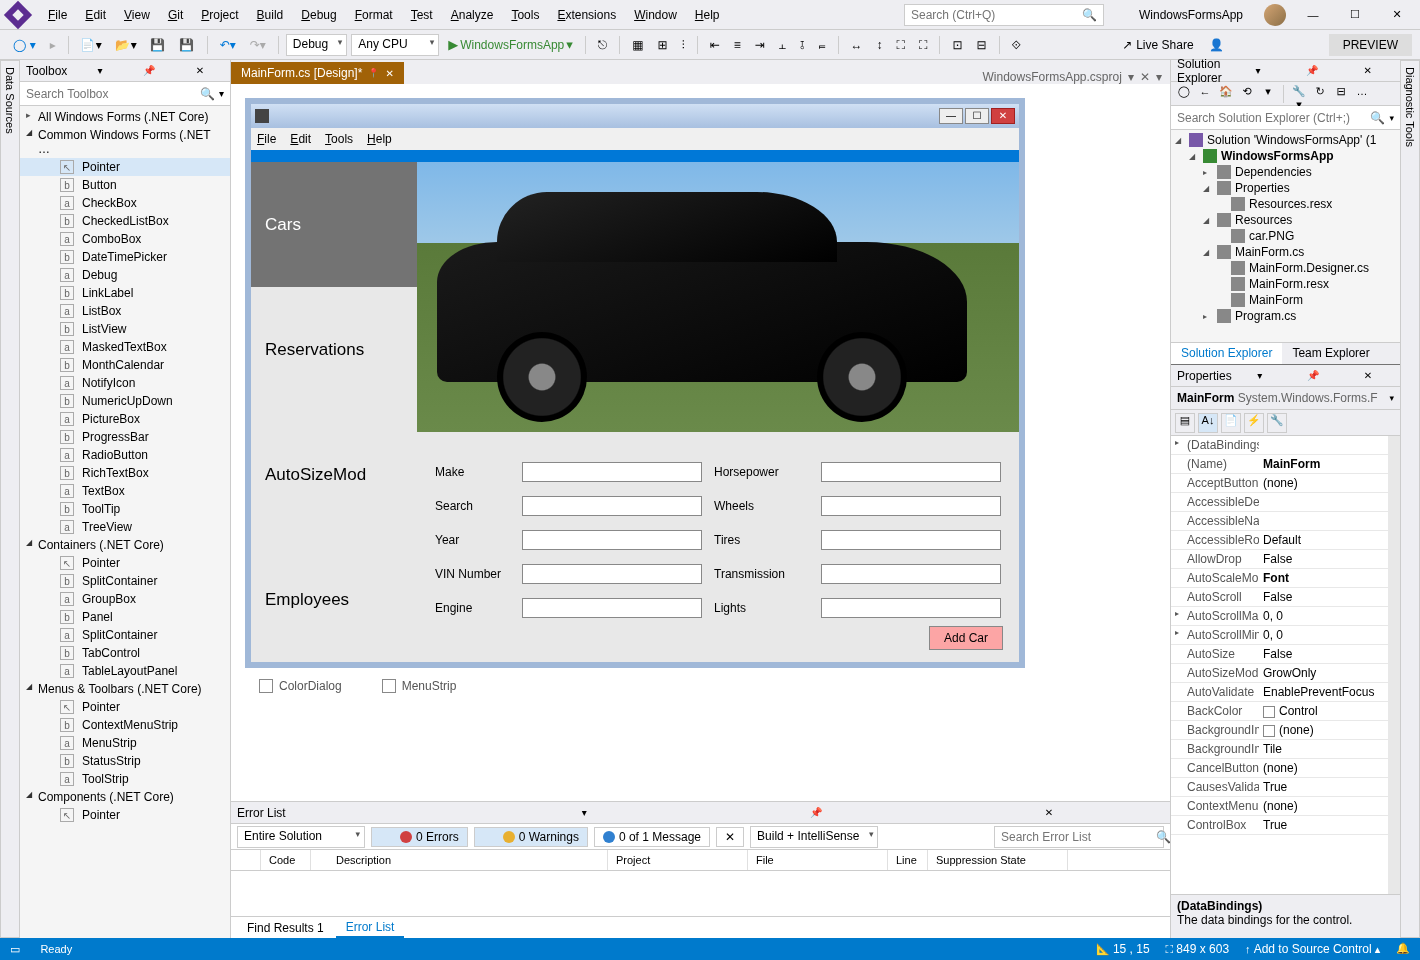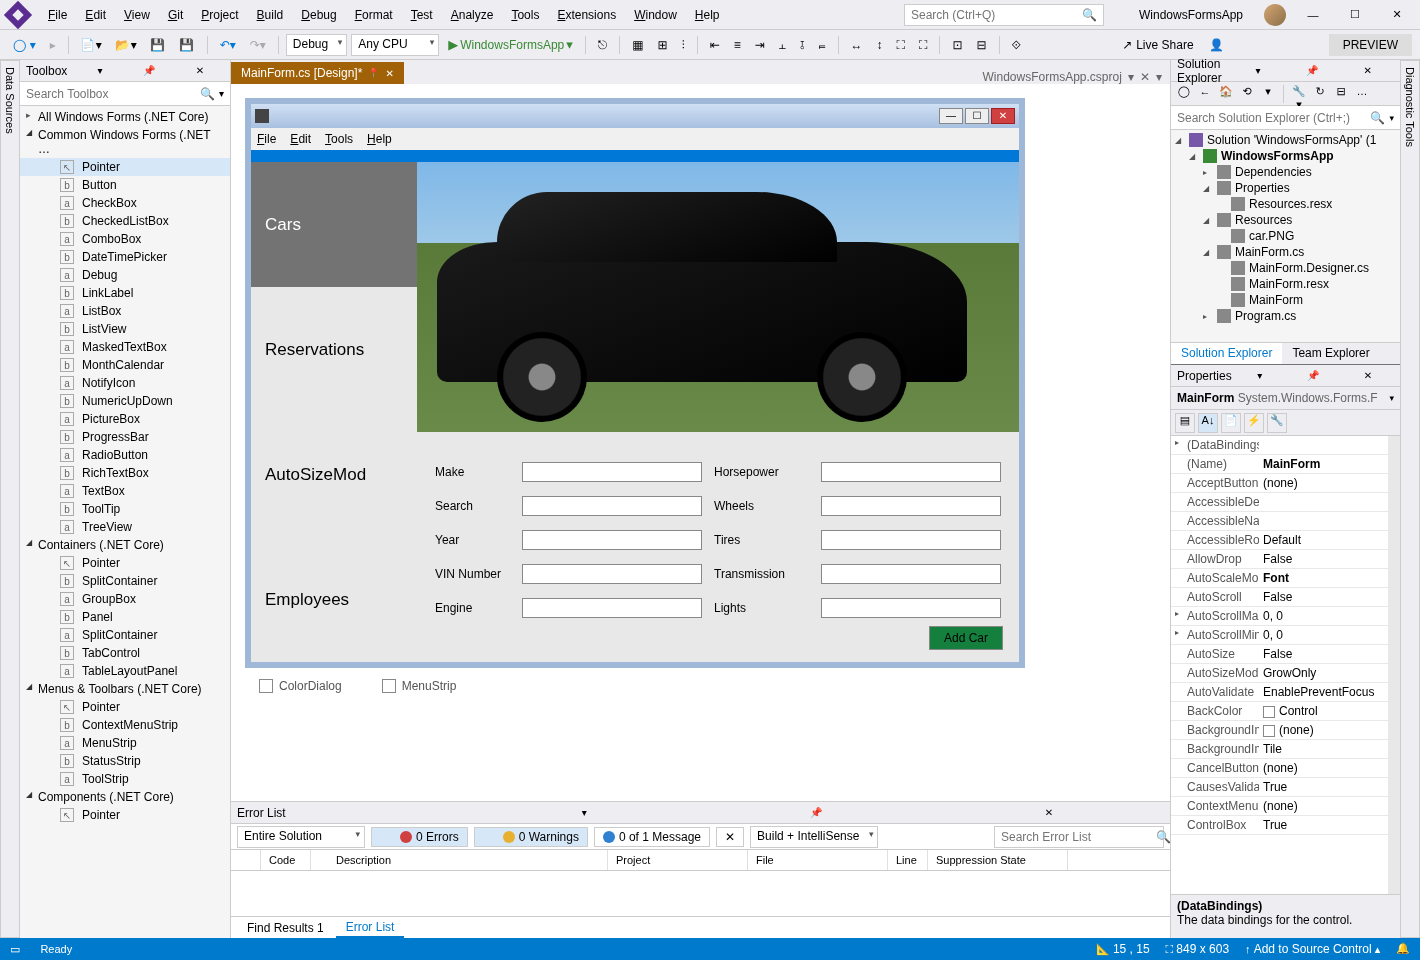--- a/index.html
+++ b/index.html
@@ -71,21 +71,21 @@
 .side-item.active { background: #737373; color: #fff; }
 .form-content { flex: 1; display: flex; flex-direction: column; }
 .car-img { height: 270px; background: linear-gradient(180deg,#7fb8e8 0%,#9ec8e8 30%,#5a7a3a 30%,#6a8a4a 100%); position: relative; overflow: hidden; }
 .car-body { position: absolute; left: 20px; top: 80px; width: 530px; height: 140px; background: linear-gradient(160deg,#1a1a1a,#000); border-radius: 60px 100px 10px 10px / 40px 60px 10px 10px; }
 .car-body::before { content:''; position:absolute; top:-50px; left:60px; width:340px; height:70px; background: linear-gradient(160deg,#222,#000); border-radius: 50px 80px 0 0 / 50px 50px 0 0; }
 .wheel { position: absolute; bottom: 10px; width: 90px; height: 90px; background: radial-gradient(circle,#888 20%,#222 22%,#222 60%,#000 62%); border-radius: 50%; }
 .wheel.w1 { left: 80px; } .wheel.w2 { left: 400px; }
 .fields-area { padding: 30px 18px; display: grid; grid-template-columns: 75px 180px 95px 180px; gap: 14px 12px; align-items: center; }
 .fields-area label { font-size: 12px; }
 .fields-area input { height: 20px; border: 1px solid #888; padding: 2px 4px; width: 100%; }
-.add-car-btn { position: absolute; bottom: 12px; right: 16px; padding: 4px 14px; background: #15803d; border: 1px solid #888; cursor: pointer; }
+.add-car-btn { position: absolute; bottom: 12px; right: 16px; padding: 4px 14px; background: #fca5a5; border: 1px solid #888; cursor: pointer; }
 .tray { height: 36px; padding: 8px 14px; display: flex; gap: 40px; color: #555; }
 .tray-item { display: flex; align-items: center; gap: 6px; }
 .tray-item .ticn { width: 14px; height: 14px; border: 1px solid #888; }
 
 
 .error-panel { height: 115px; border-top: 1px solid #ccc; display: flex; flex-direction: column; }
 .error-toolbar { height: 26px; display: flex; align-items: center; padding: 0 6px; gap: 6px; border-bottom: 1px solid #ccc; }
 .err-filter { padding: 2px 8px; border: 1px solid #ccc; display: flex; align-items: center; gap: 4px; cursor: pointer; }
 .err-filter.active { background: #d6e7f7; padding-left: 28px; }
 .err-filter .ei { width: 12px; height: 12px; border-radius: 50%; }

